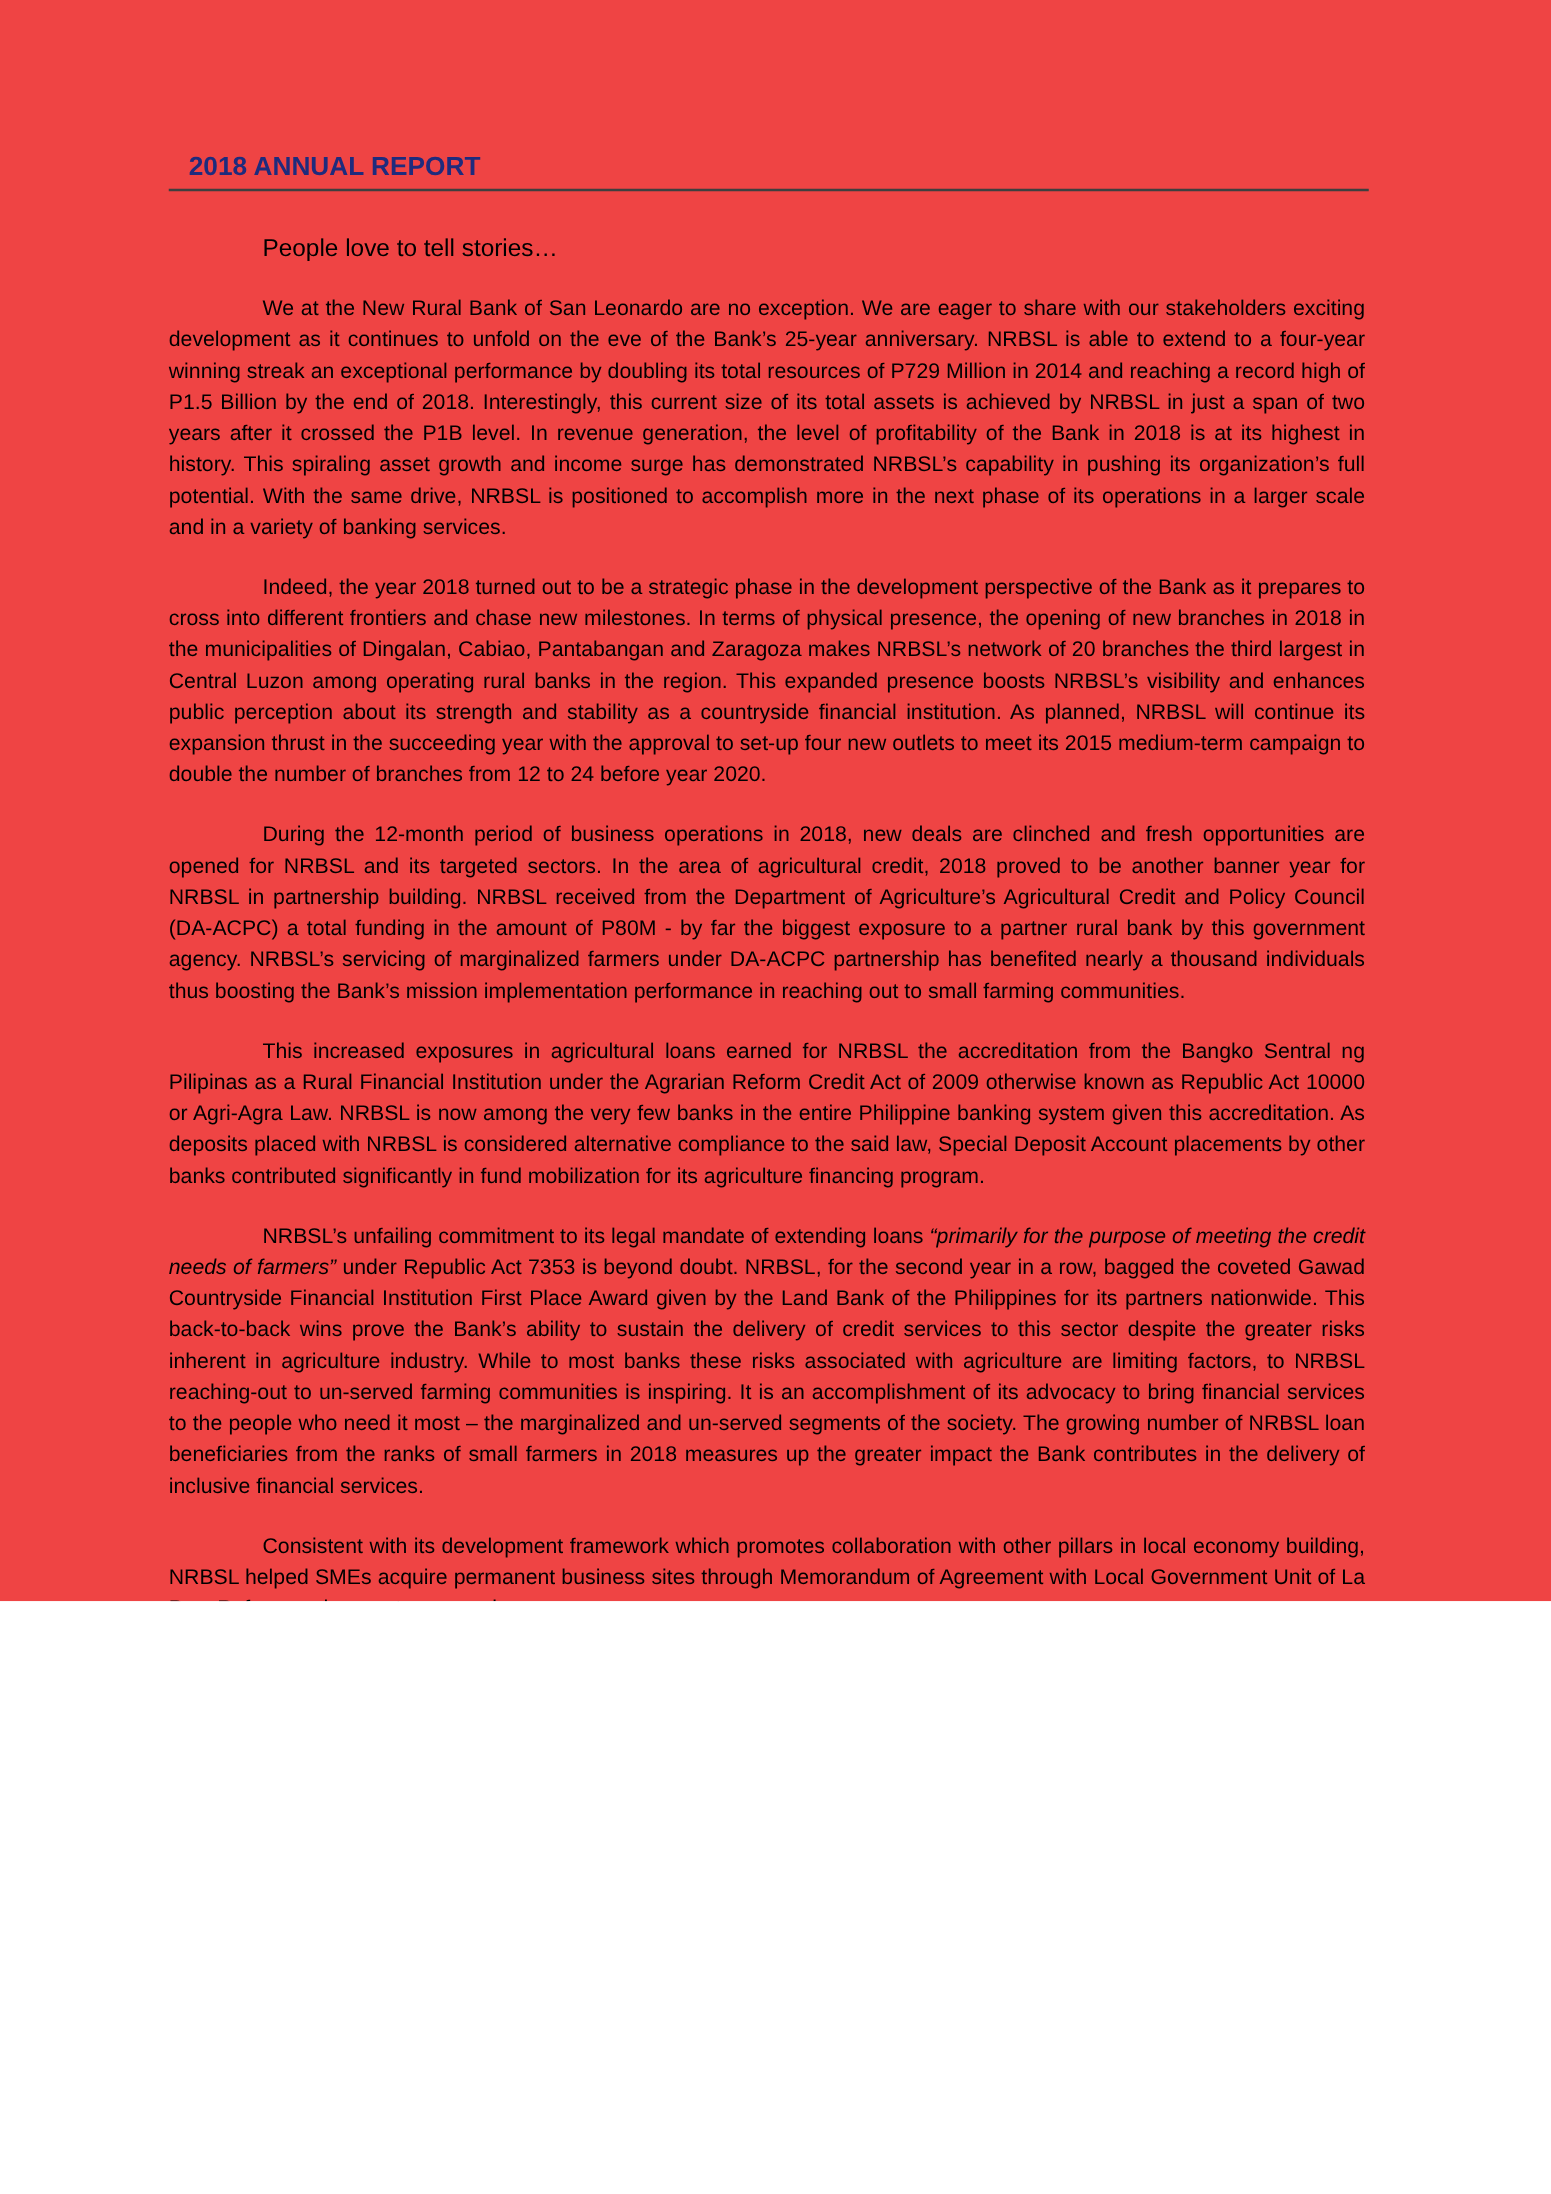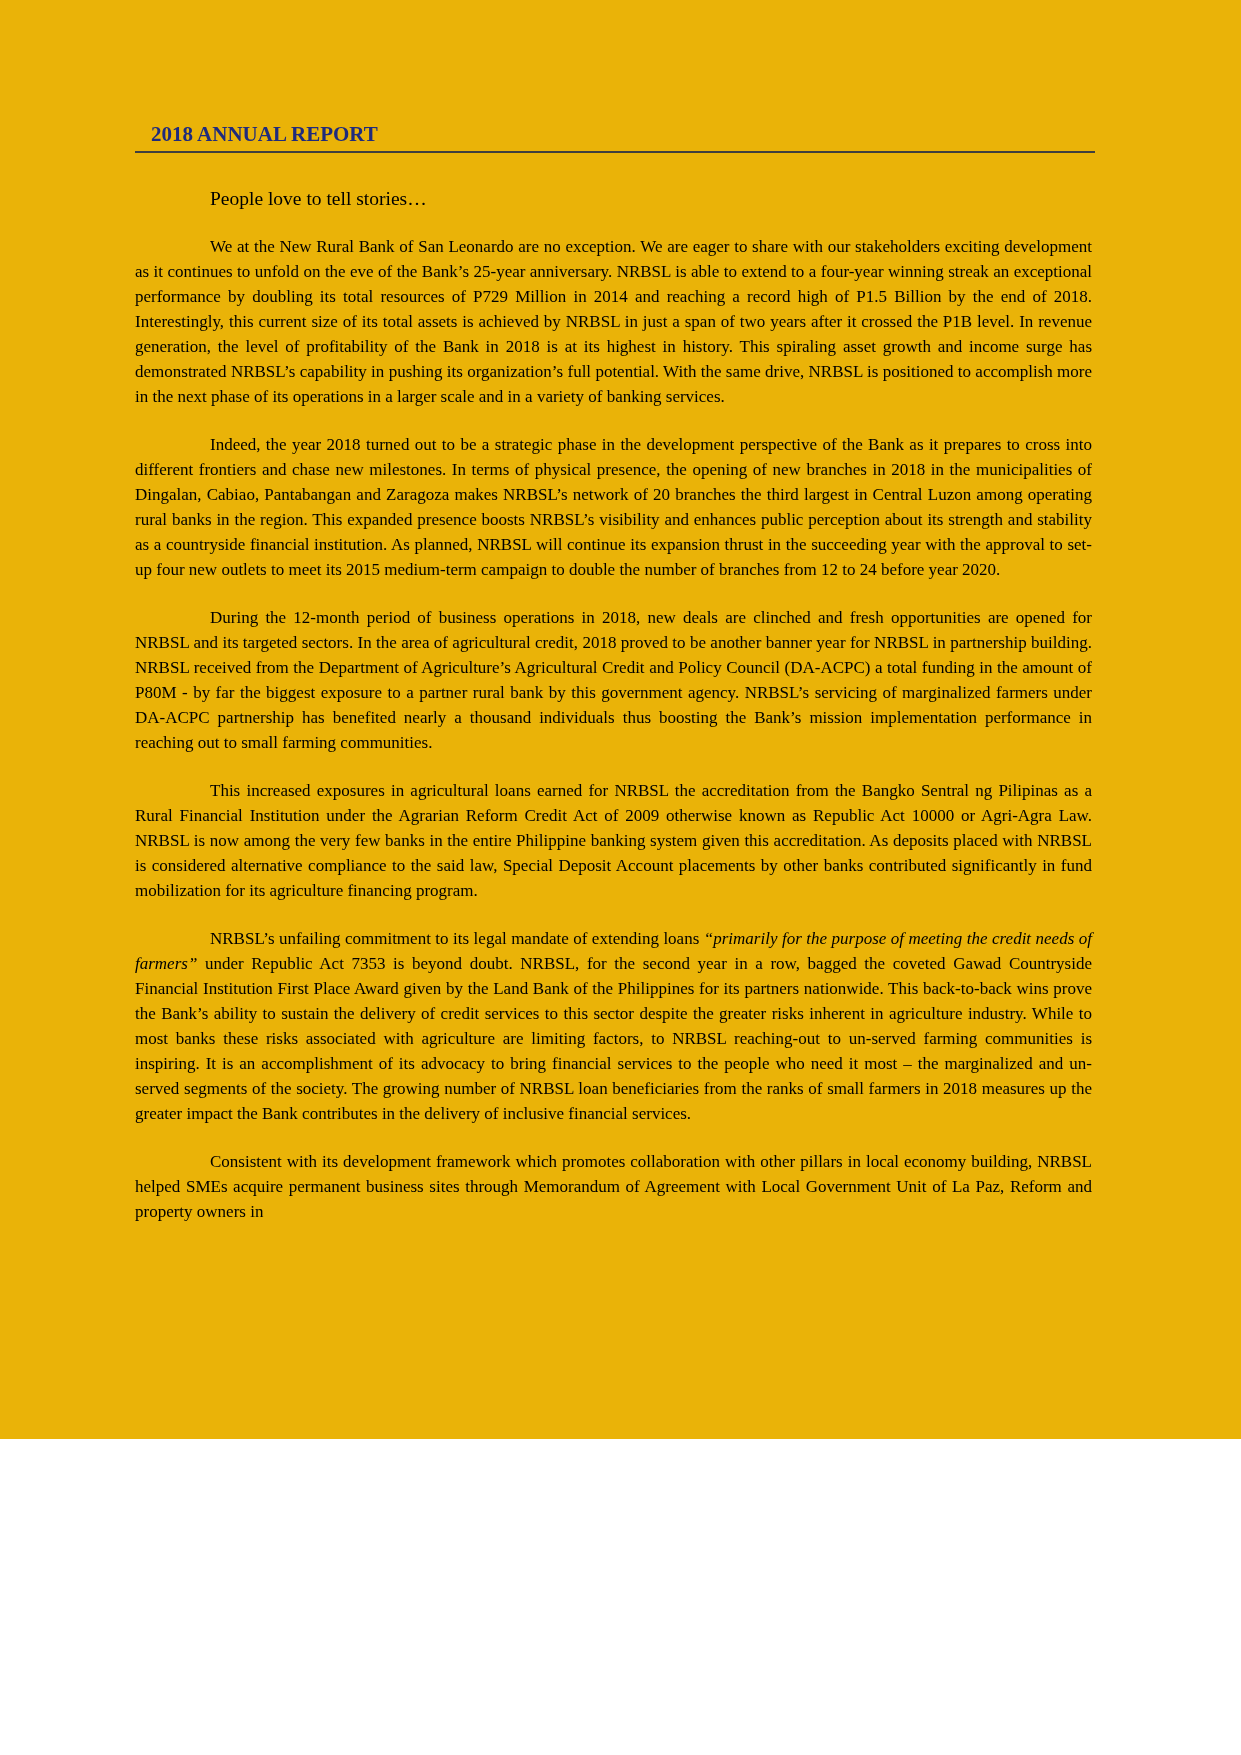--- a/index.html
+++ b/index.html
@@ -1,21 +1,21 @@
 <!DOCTYPE html>
 <html><head>
 <meta charset="utf-8">
 <style>
   html, body { margin: 0; padding: 0; background: #ffffff; }
   .page {
     position: relative;
     width: 1241px;
-    height: 1439px;
-    background: #eab308;
-    font-family: Liberation Serif, serif;
+    height: 1281px;
+    background: #ef4444;
+    font-family: Liberation Sans, sans-serif;
     color: #000000;
     overflow: hidden;
   }
   .content {
     position: absolute;
     left: 135px;
     top: 122px;
     width: 957px;
   }
   .header-title {

